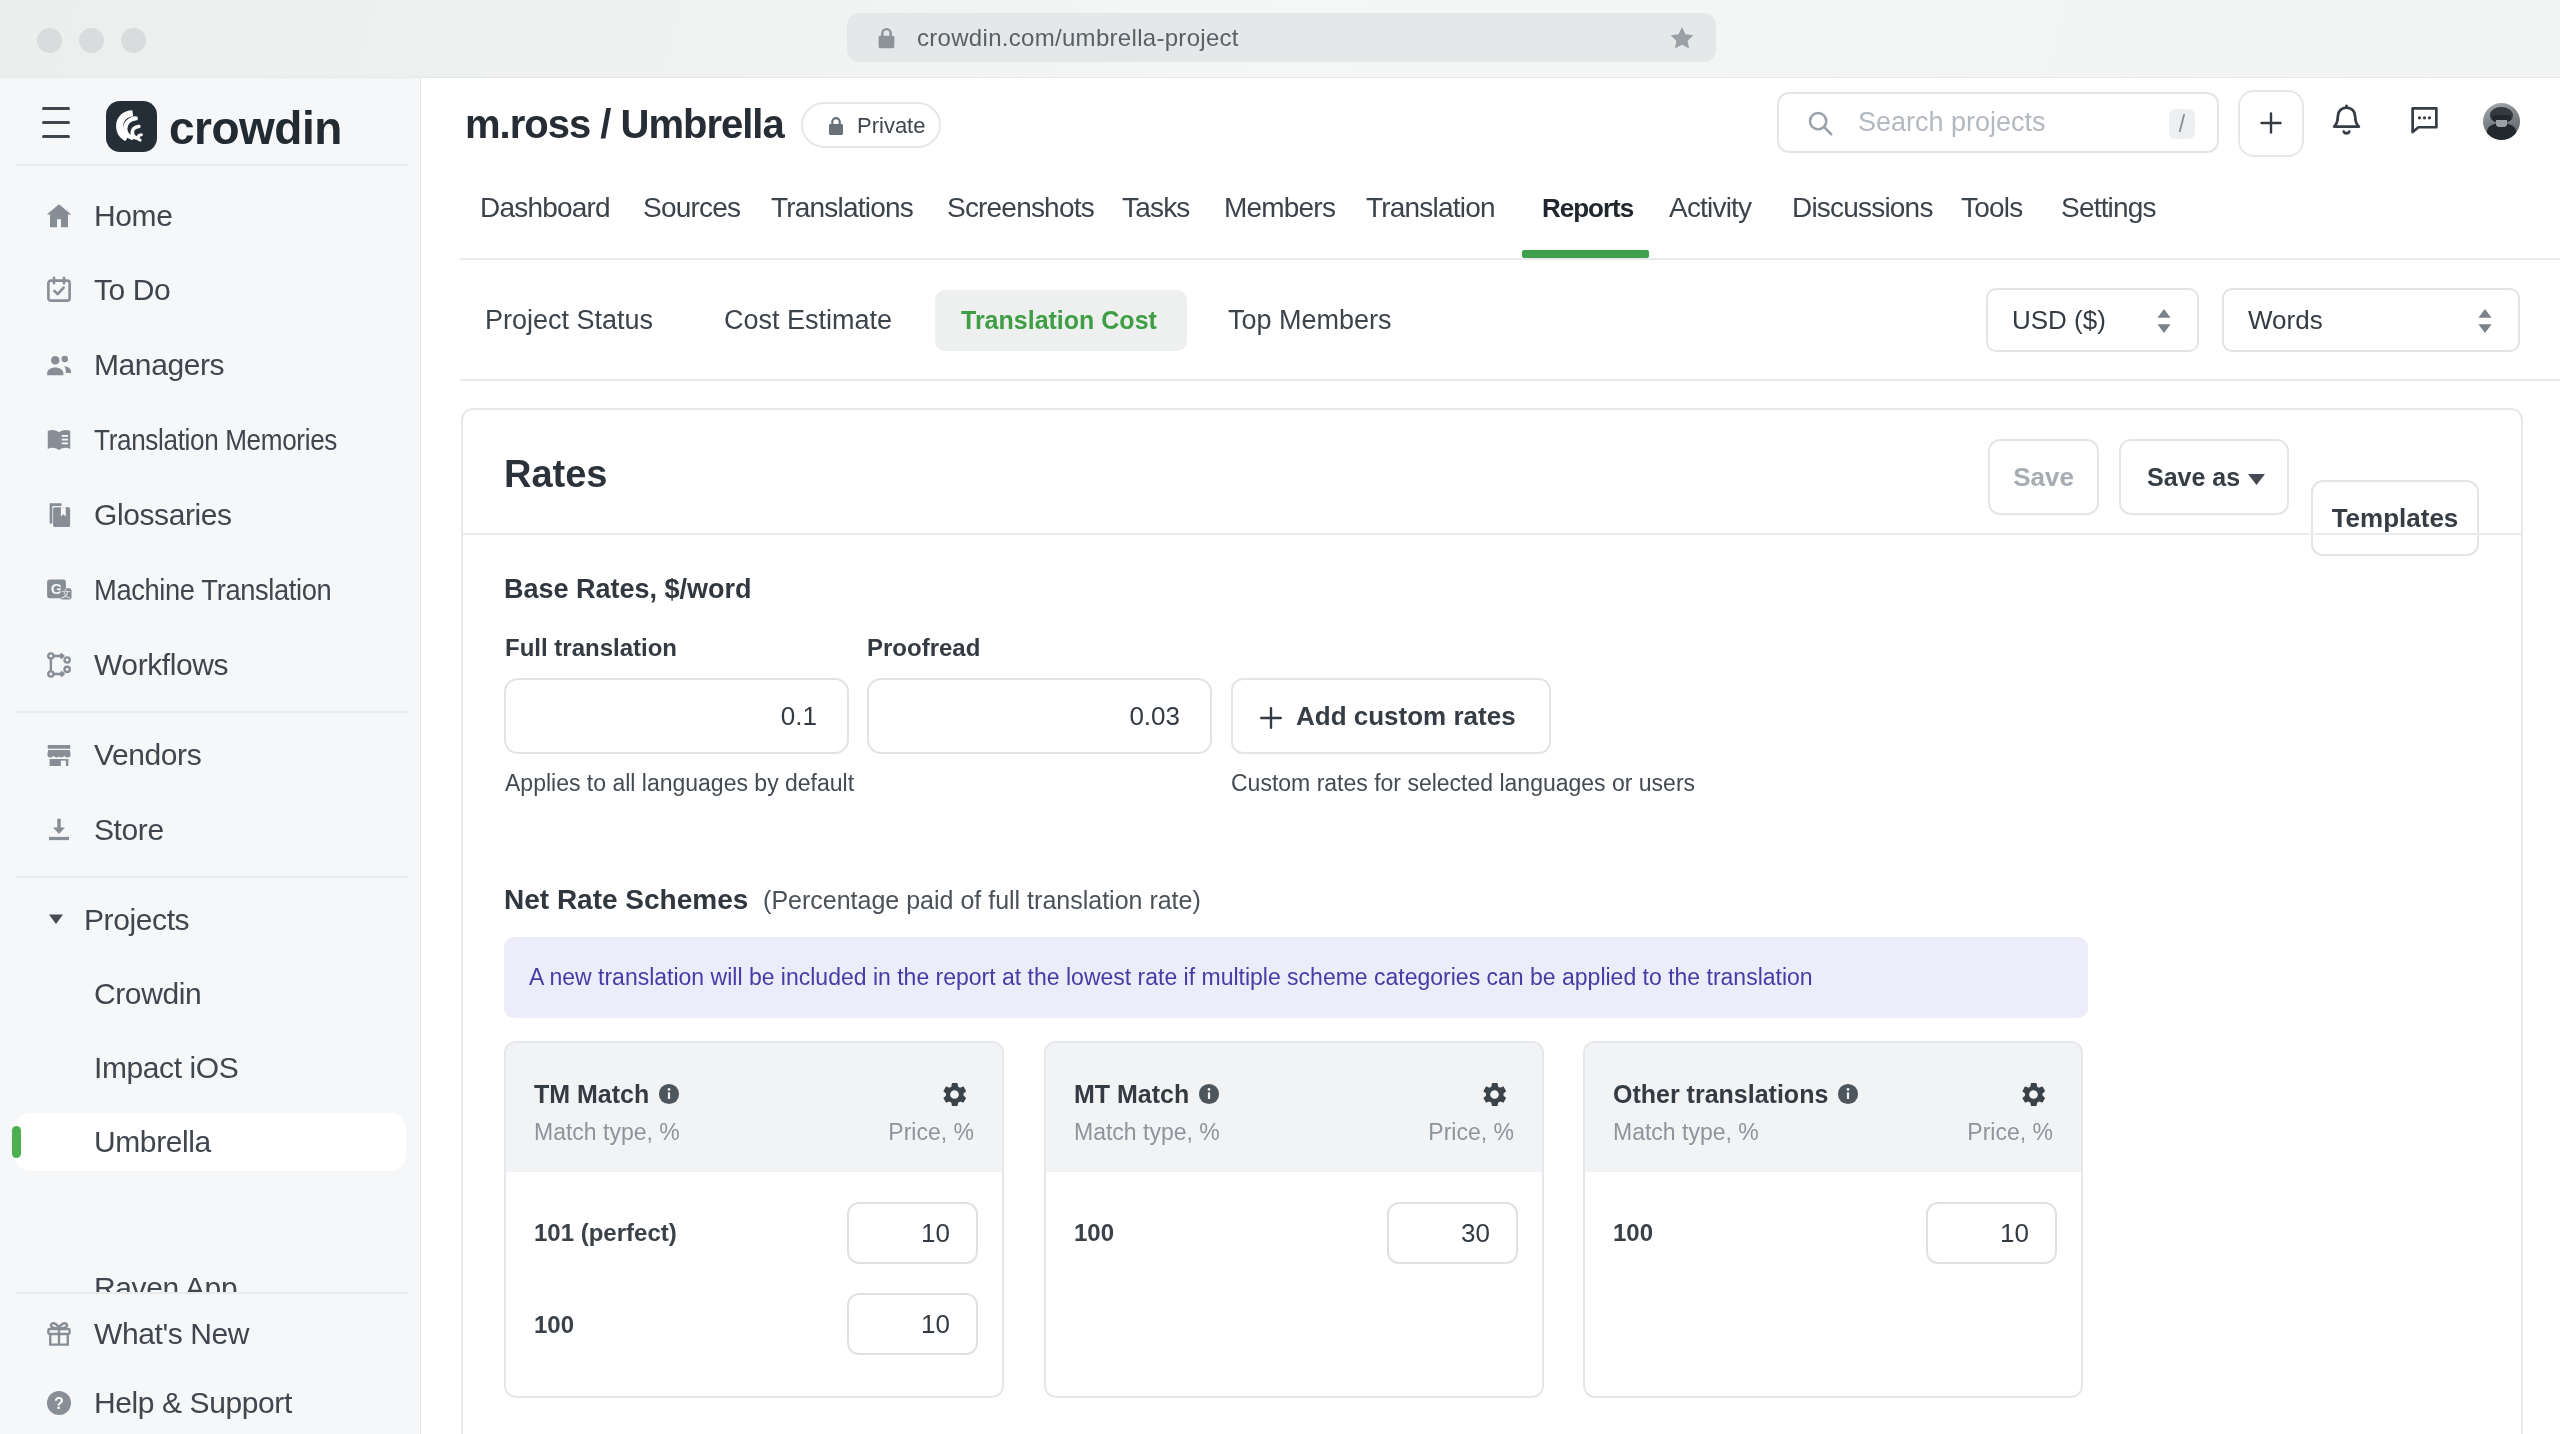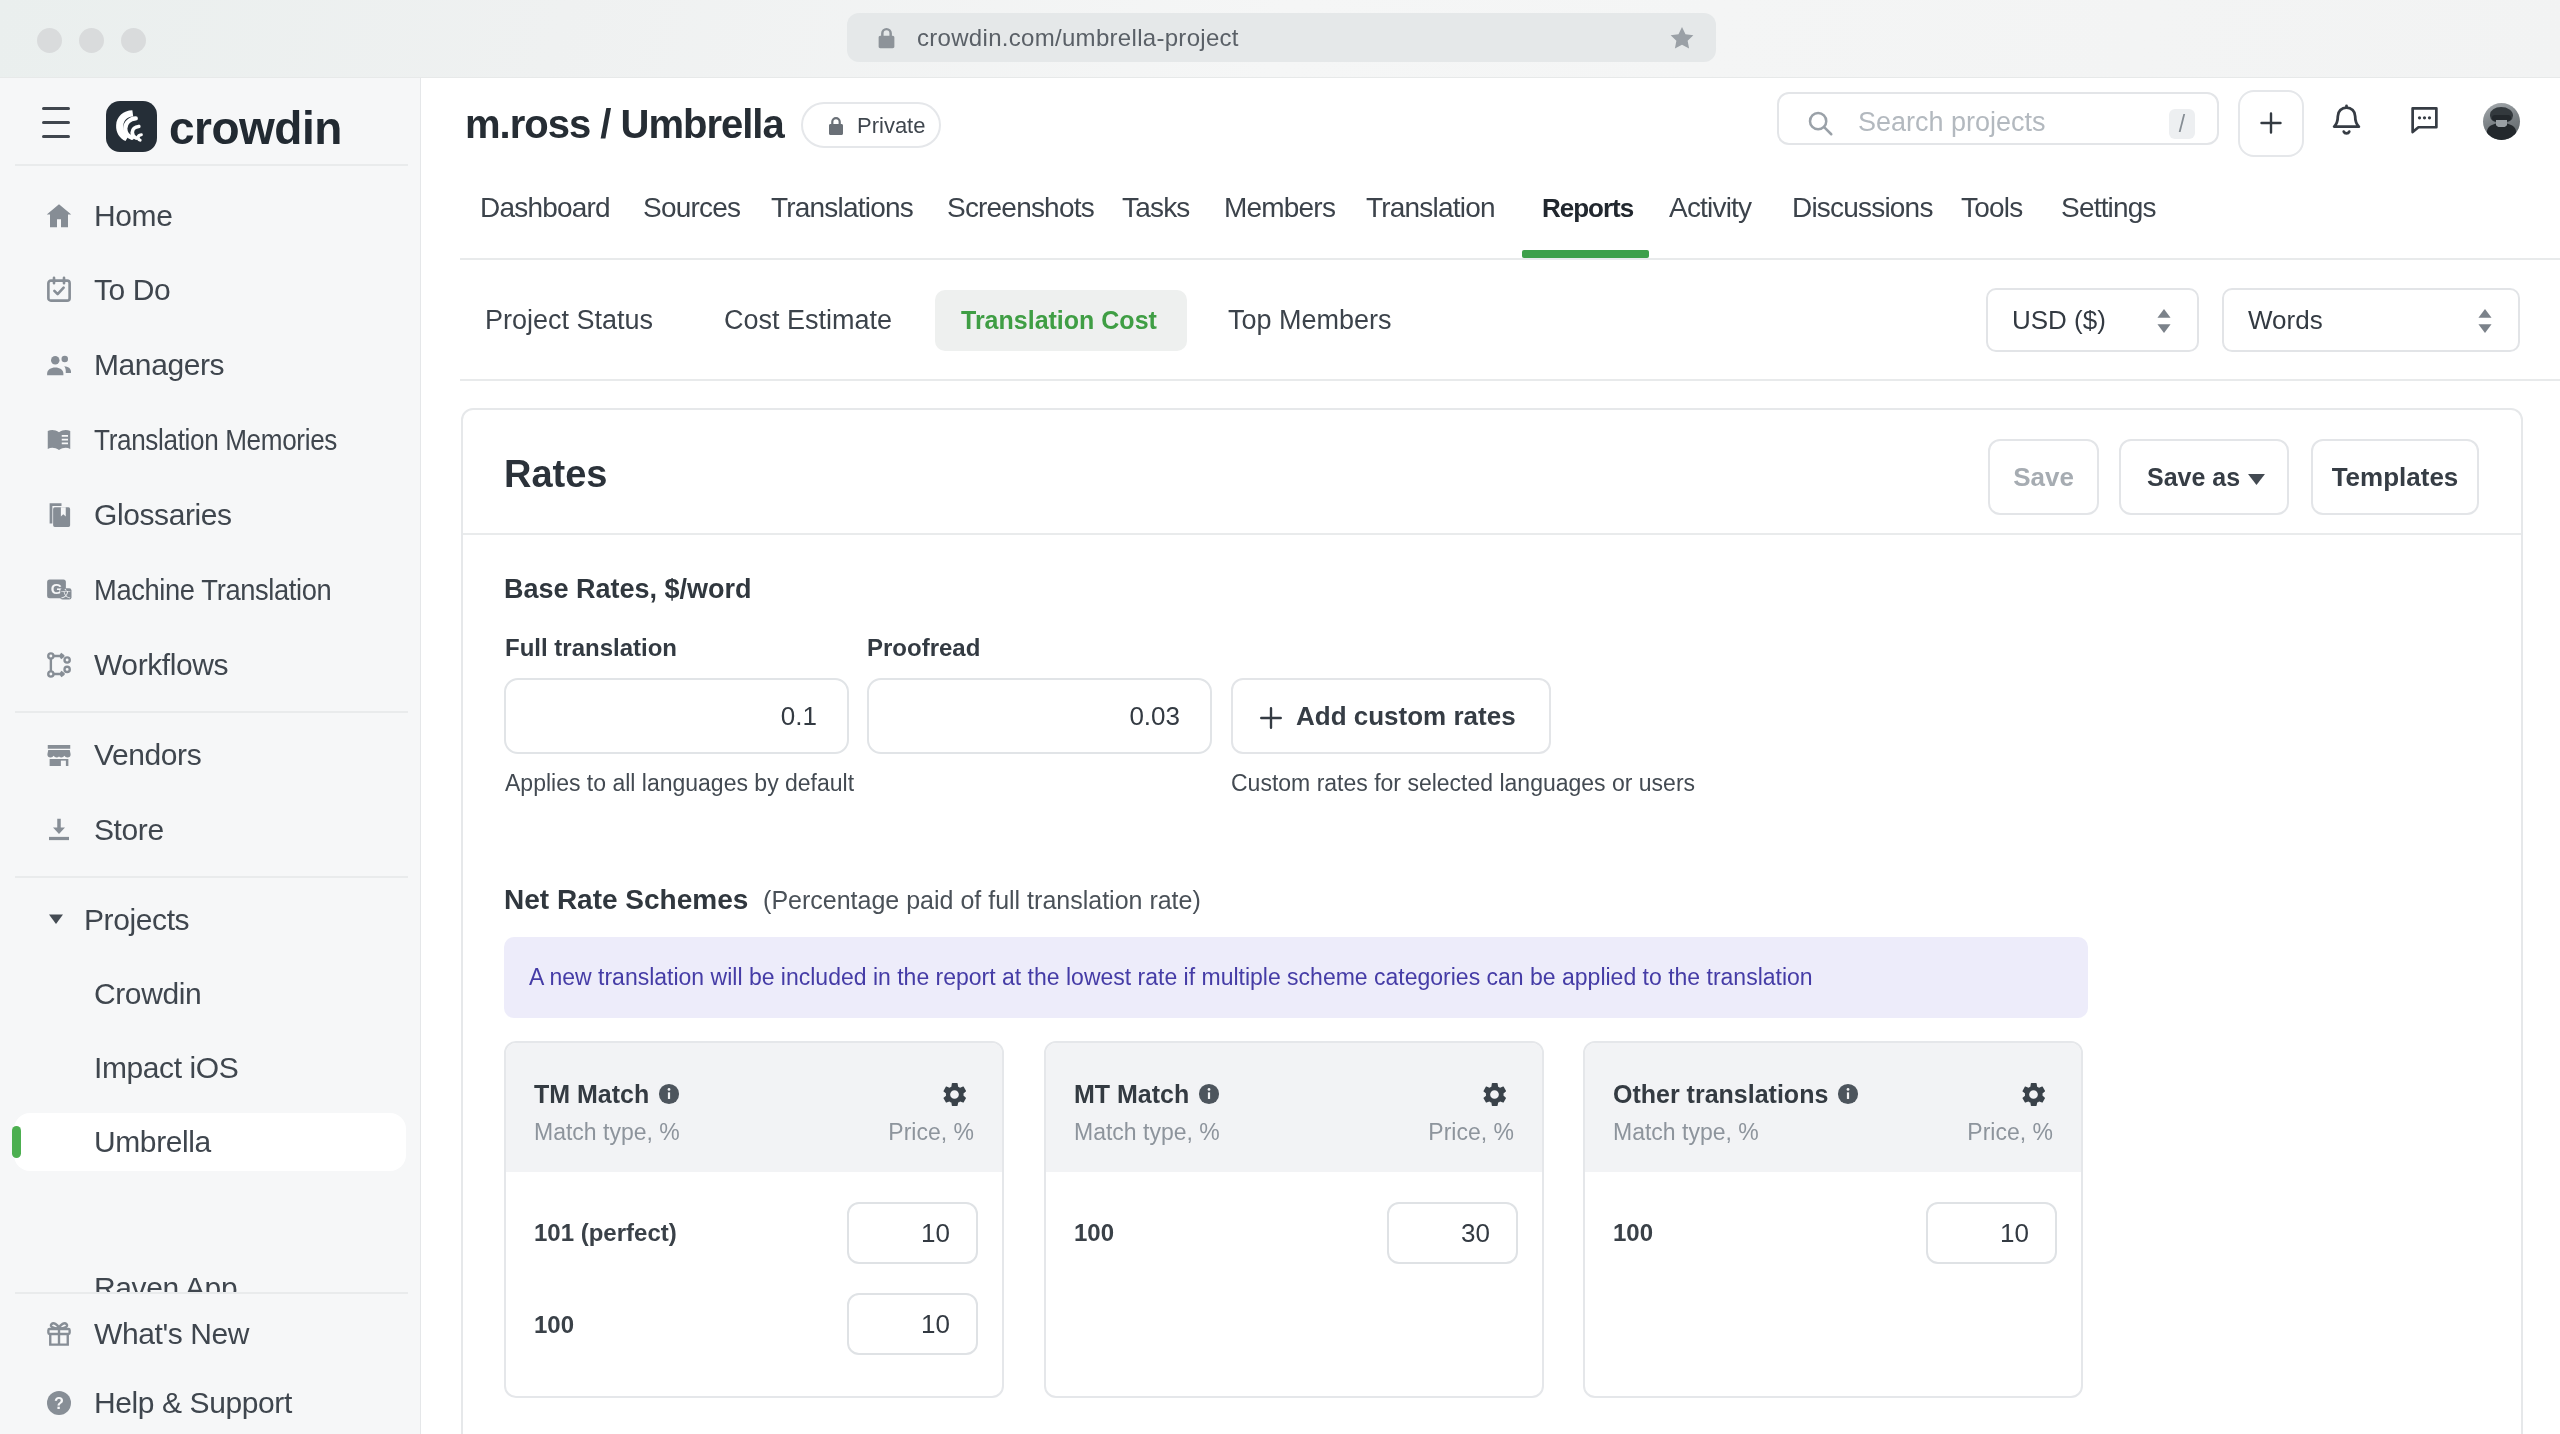--- a/index.html
+++ b/index.html
@@ -31,21 +31,21 @@
 
 
 #main { position:absolute; left:421px; top:78px; width:2139px; height:1356px; background:#fff; }
 
 
 #ptitle { position:absolute; left:44px; top:20px; font-size:40px; letter-spacing:-1px; font-weight:700; color:#262d34; line-height:52px; }
 #private { position:absolute; left:380px; top:24px; width:140px; height:46px; border:2px solid #e5e7ea;
   border-radius:24px; background:#fff; }
 #private .txt { position:absolute; left:54px; top:0; line-height:44px; font-size:22px; color:#3f464e; }
 
-#search { position:absolute; left:1356px; top:14px; width:442px; height:53px; border:2px solid #e3e5e8; border-radius:12px; background:#fff; }
+#search { position:absolute; left:1356px; top:14px; width:442px; height:61px; border:2px solid #e3e5e8; border-radius:12px; background:#fff; }
 #search .ph { position:absolute; left:79px; top:0; line-height:57px; font-size:27px; color:#b3b9bf; }
 #slash { position:absolute; right:22px; top:15px; width:26px; height:30px; background:#edeff1; border-radius:6px;
   text-align:center; line-height:30px; font-size:23px; color:#868d94; }
 #plusbtn { position:absolute; left:1817px; top:12px; width:66px; height:67px; border:2px solid #e5e7ea; border-radius:16px; background:#fff; }
 
 
 #tabs { position:absolute; left:0; top:107px; height:46px; width:100%; }
 #tabs .tab { position:absolute; top:0; font-size:28px; letter-spacing:-0.8px; color:#3c434b; line-height:46px; white-space:nowrap; }
 #tabs .tab.active { color:#21272e; font-size:26px; letter-spacing:-1px; font-weight:700; }
 #underline { position:absolute; left:1101px; top:172px; width:127px; height:8px; background:#3da04a; border-radius:2px; }
@@ -58,21 +58,21 @@
 .selbox .txt { position:absolute; left:24px; top:0; line-height:60px; font-size:26px; color:#333a42; }
 
 
 #card { position:absolute; left:40px; top:330px; width:2062px; height:1100px;
   border:2px solid #e6e8ea; border-radius:12px; background:#fff; }
 #card h1 { position:absolute; left:41px; top:43px; font-size:38px; font-weight:700; color:#2b323a; }
 .btn { position:absolute; top:29px; height:76px; border:2px solid #e3e5e8; border-radius:12px; background:#fff;
   font-size:26px; font-weight:700; color:#363d45; text-align:center; }
 #btn-save { left:1525px; width:111px; line-height:72px; color:#a6acb2; }
 #btn-saveas { left:1656px; width:170px; line-height:72px; }
-#btn-templates { left:1848px; width:168px; line-height:72px; }
+#btn-templates { left:1848px; width:168px; line-height:72px;margin-top:41px; }
 
 .h2 { position:absolute; font-size:27px; font-weight:700; color:#30373e; }
 .lbl { position:absolute; font-size:24px; font-weight:700; color:#333a42; }
 .input { position:absolute; border:2px solid #e1e4e7; border-radius:14px; background:#fff;
   font-size:26px; color:#333a42; text-align:right; }
 .helper { position:absolute; font-size:23px; color:#434a52; }
 
 #banner { position:absolute; left:41px; top:527px; width:1584px; height:81px; background:#edecfa; border-radius:10px; }
 #banner .txt { position:absolute; left:25px; top:0; line-height:81px; font-size:23px; color:#453ca6; white-space:nowrap; }
 

